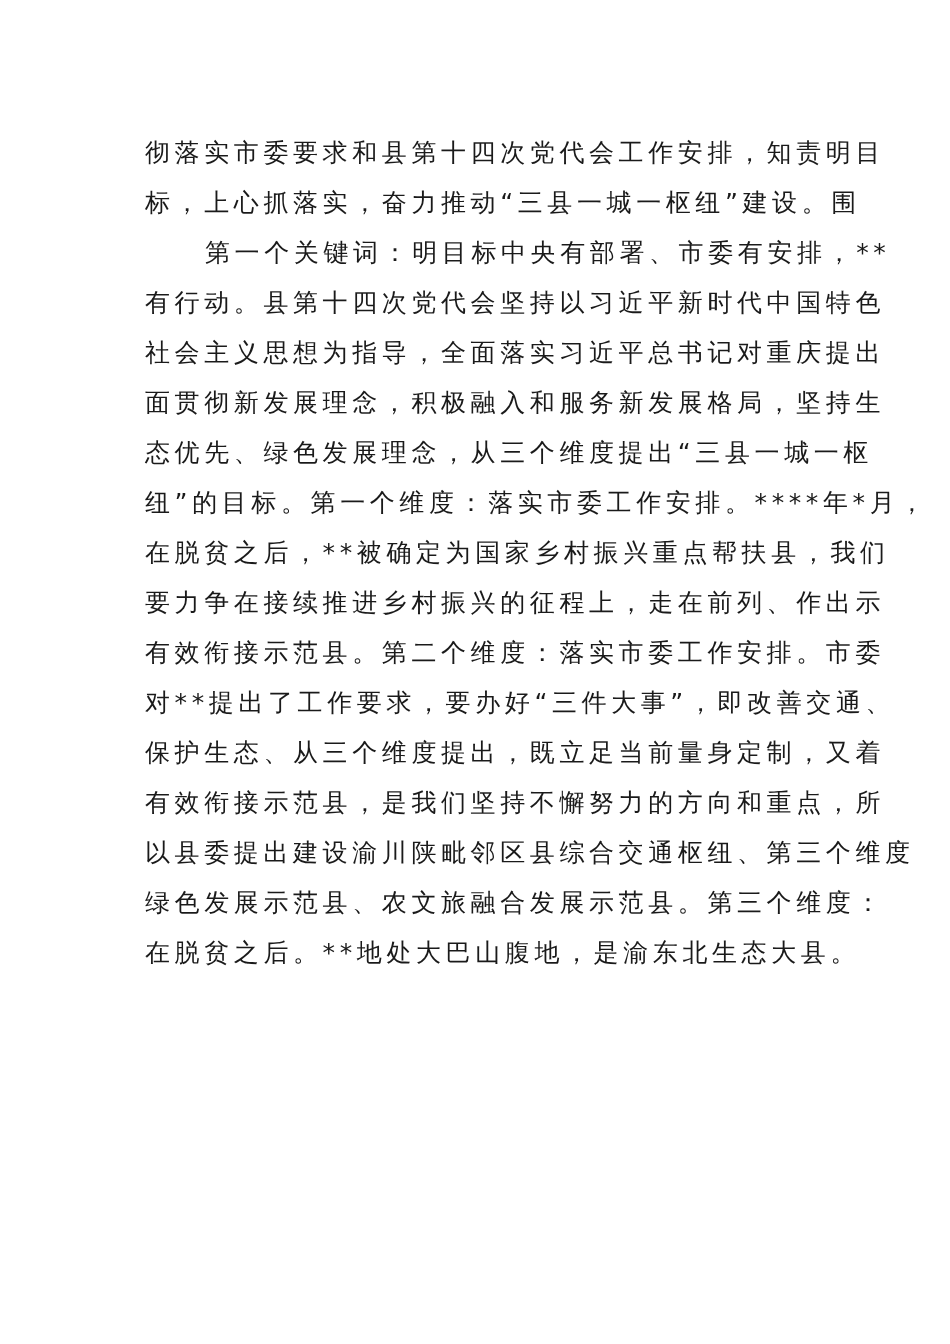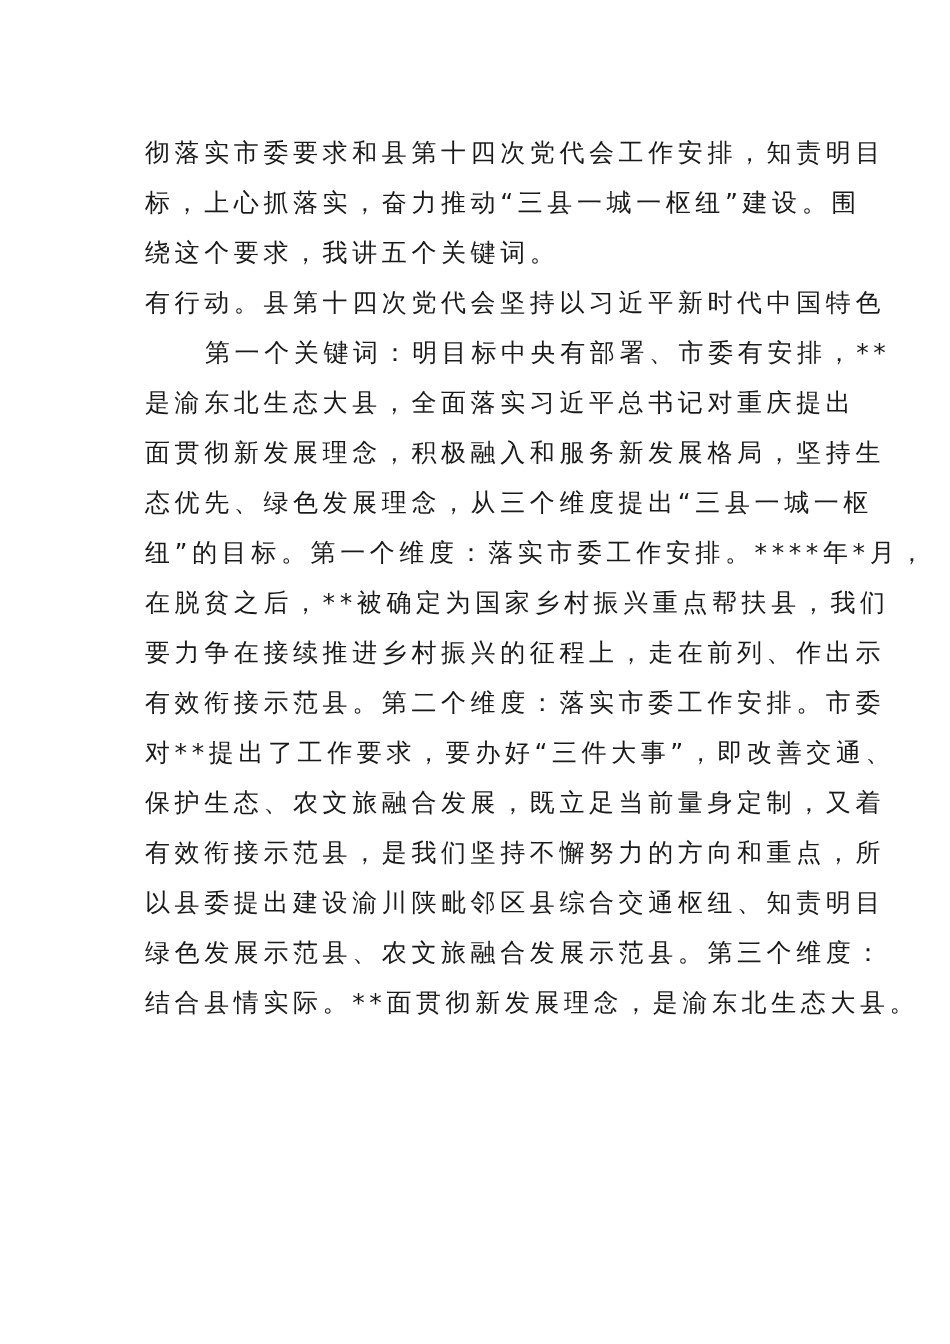--- a/index.html
+++ b/index.html
@@ -42,30 +42,29 @@
     padding-left: 60px;
   }
 </style>
 </head>
 <body>
 
 <div class="page">
   <div class="content">
     <span class="line">彻落实市委要求和县第十四次党代会工作安排，知责明目</span>
     <span class="line">标，上心抓落实，奋力推动“三县一城一枢纽”建设。围</span>
-    <span class="line">绕这个要求，我讲五个关键词。</span>
+    <span class="line indent">第一个关键词：明目标中央有部署、市委有安排，**</span>
     <span class="line">有行动。县第十四次党代会坚持以习近平新时代中国特色</span>
-    <span class="line indent">第一个关键词：明目标中央有部署、市委有安排，**</span>
-    <span class="line">是渝东北生态大县，全面落实习近平总书记对重庆提出</span>
+    <span class="line">社会主义思想为指导，全面落实习近平总书记对重庆提出</span>
     <span class="line">面贯彻新发展理念，积极融入和服务新发展格局，坚持生</span>
     <span class="line">态优先、绿色发展理念，从三个维度提出“三县一城一枢</span>
     <span class="line">纽”的目标。第一个维度：落实市委工作安排。****年*月，</span>
     <span class="line">在脱贫之后，**被确定为国家乡村振兴重点帮扶县，我们</span>
     <span class="line">要力争在接续推进乡村振兴的征程上，走在前列、作出示</span>
     <span class="line">有效衔接示范县。第二个维度：落实市委工作安排。市委</span>
     <span class="line">对**提出了工作要求，要办好“三件大事”，即改善交通、</span>
-    <span class="line">保护生态、农文旅融合发展，既立足当前量身定制，又着</span>
+    <span class="line">保护生态、从三个维度提出，既立足当前量身定制，又着</span>
     <span class="line">有效衔接示范县，是我们坚持不懈努力的方向和重点，所</span>
-    <span class="line">以县委提出建设渝川陕毗邻区县综合交通枢纽、知责明目</span>
+    <span class="line">以县委提出建设渝川陕毗邻区县综合交通枢纽、第三个维度</span>
     <span class="line">绿色发展示范县、农文旅融合发展示范县。第三个维度：</span>
-    <span class="line">结合县情实际。**面贯彻新发展理念，是渝东北生态大县。</span>
+    <span class="line">在脱贫之后。**地处大巴山腹地，是渝东北生态大县。</span>
   </div>
 </div>
 
 </body></html>

